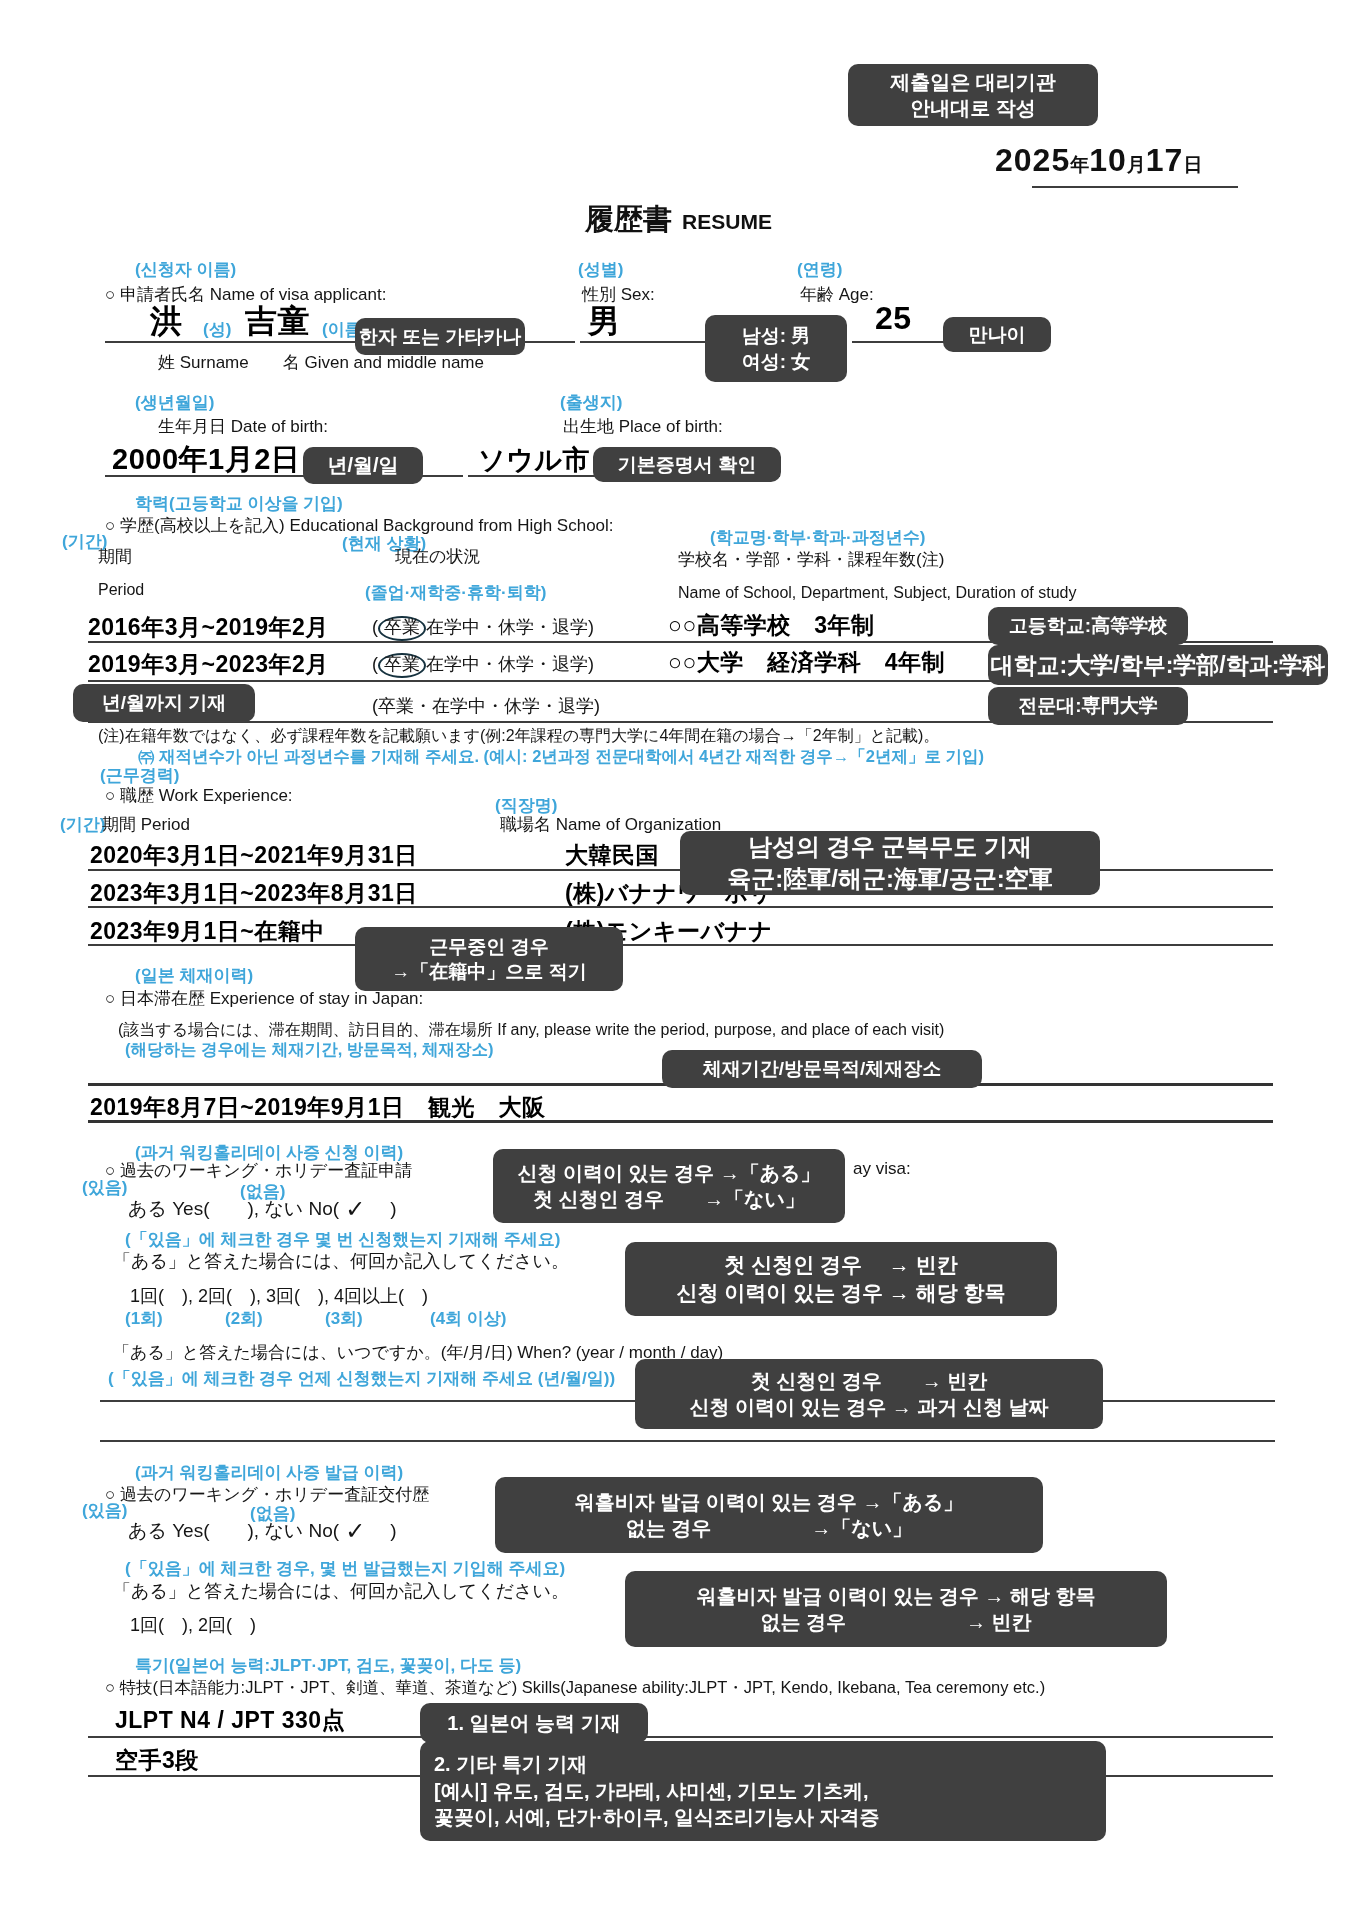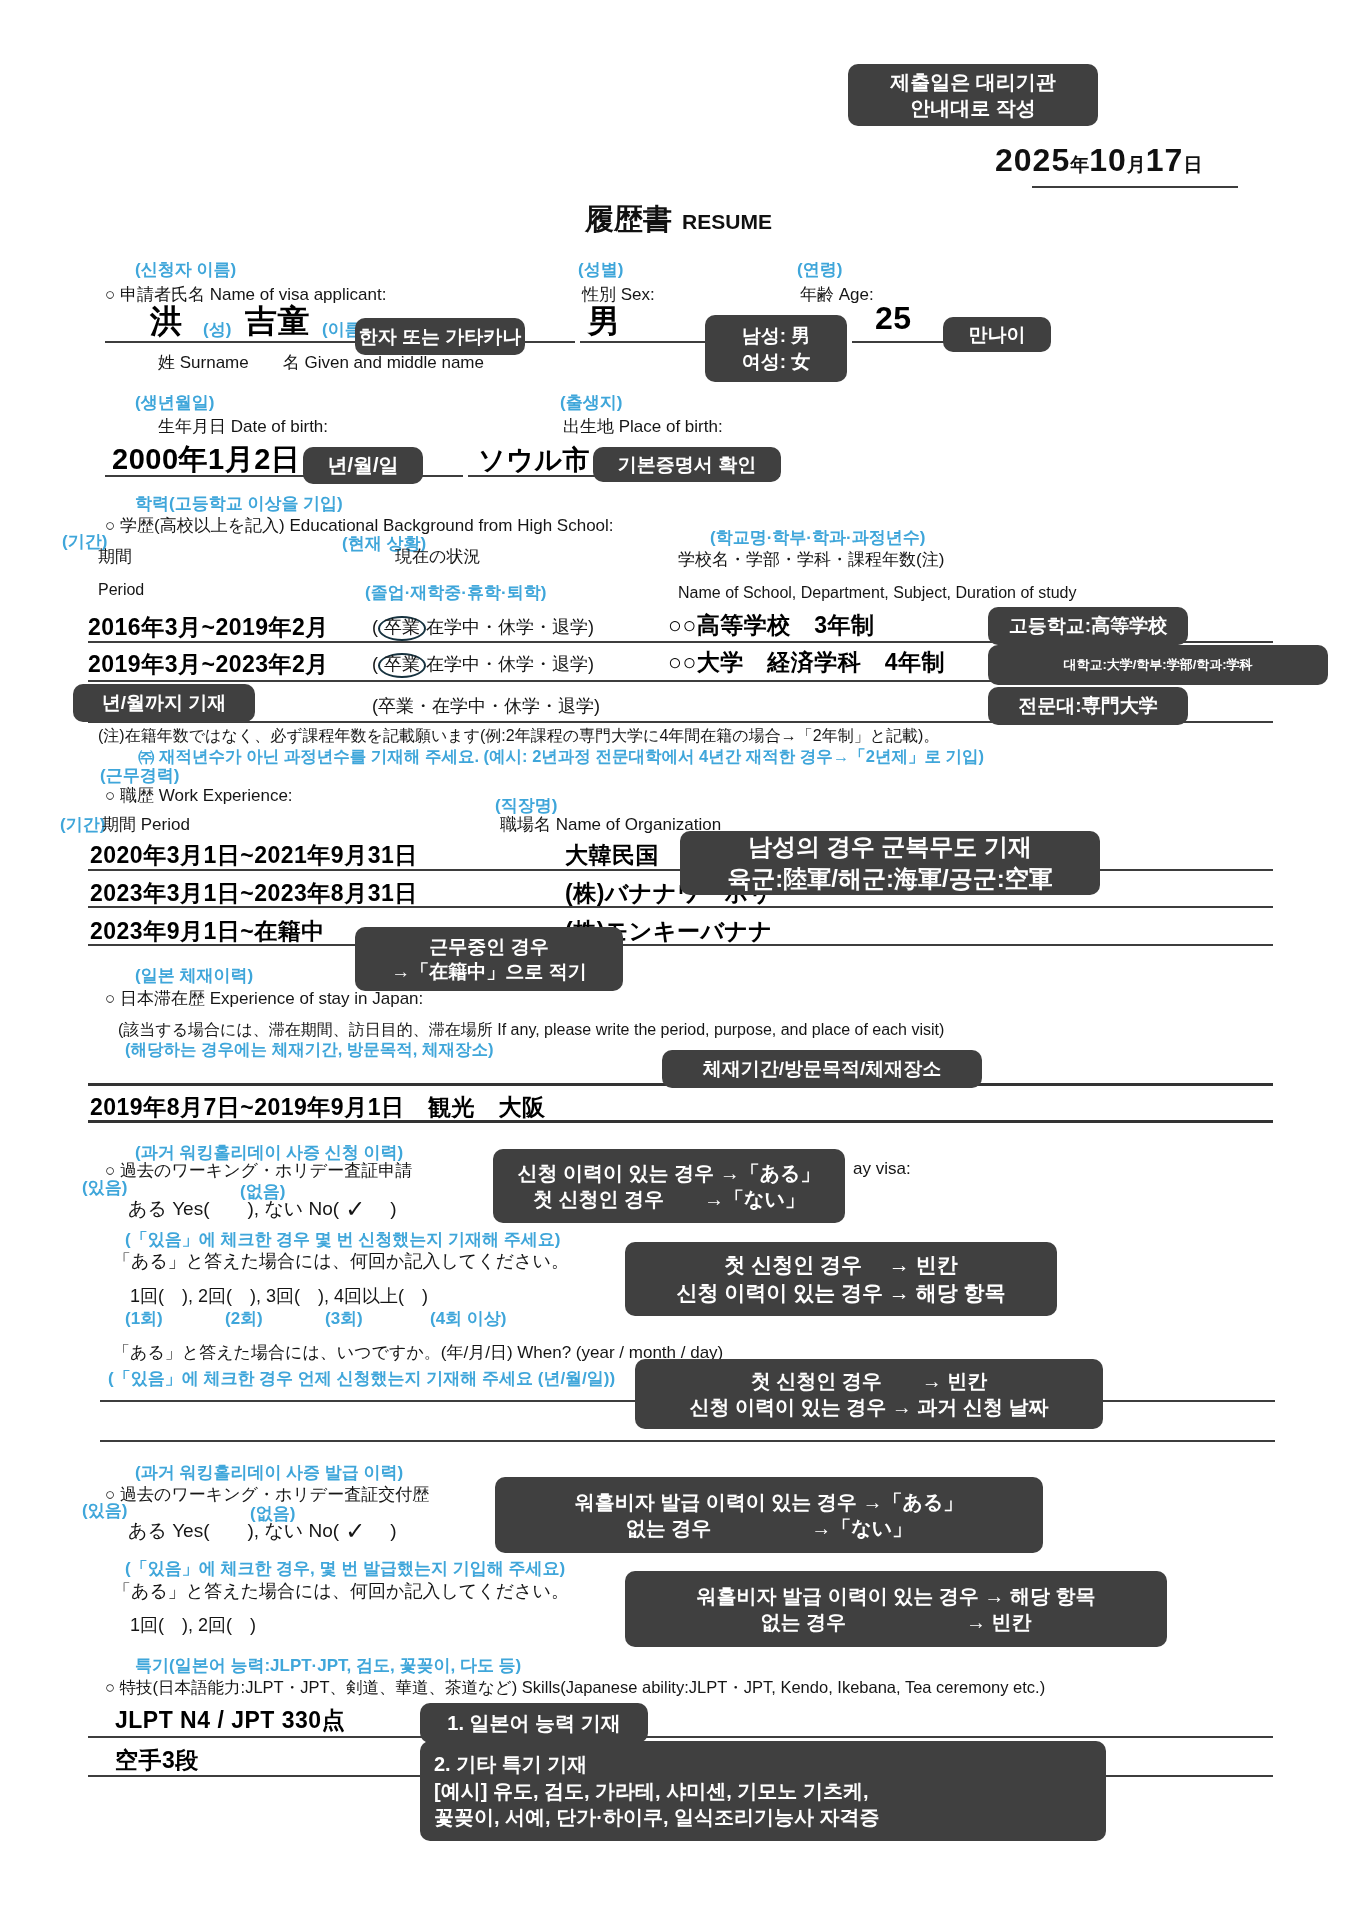--- a/index.html
+++ b/index.html
@@ -121,21 +121,21 @@
 
   <div class="abs hw row" style="left:88px;top:649px;">2019年3月~2023年2月</div>
   <div class="abs jp" style="left:372px;top:652px;font-size:18px;"><span>(</span><span class="ell">卒業</span><span>在学中・休学・退学)</span></div>
   <div class="abs hw row" style="left:668px;top:647px;">○○大学　経済学科　4年制</div>
 
   <div class="abs jp" style="left:372px;top:694px;font-size:18px;">(卒業・在学中・休学・退学)</div>
 
   <div class="box" style="left:988px;top:607px;width:200px;height:38px;font-size:19px;">
     <div>고등학교:高等学校</div>
   </div>
-  <div class="box" style="left:988px;top:645px;width:340px;height:40px;font-size:13px;">
+  <div class="box" style="left:988px;top:645px;width:340px;height:40px;font-size:23px;">
     <div>대학교:大学/학부:学部/학과:学科</div>
   </div>
   <div class="box" style="left:988px;top:687px;width:200px;height:38px;font-size:19px;">
     <div>전문대:専門大学</div>
   </div>
   <div class="box" style="left:73px;top:684px;width:182px;height:38px;font-size:19px;">
     <div>년/월까지 기재</div>
   </div>
 
   <div class="abs jps" style="left:98px;top:726px;">(注)在籍年数ではなく、必ず課程年数を記載願います(例:2年課程の専門大学に4年間在籍の場合→「2年制」と記載)。</div>

